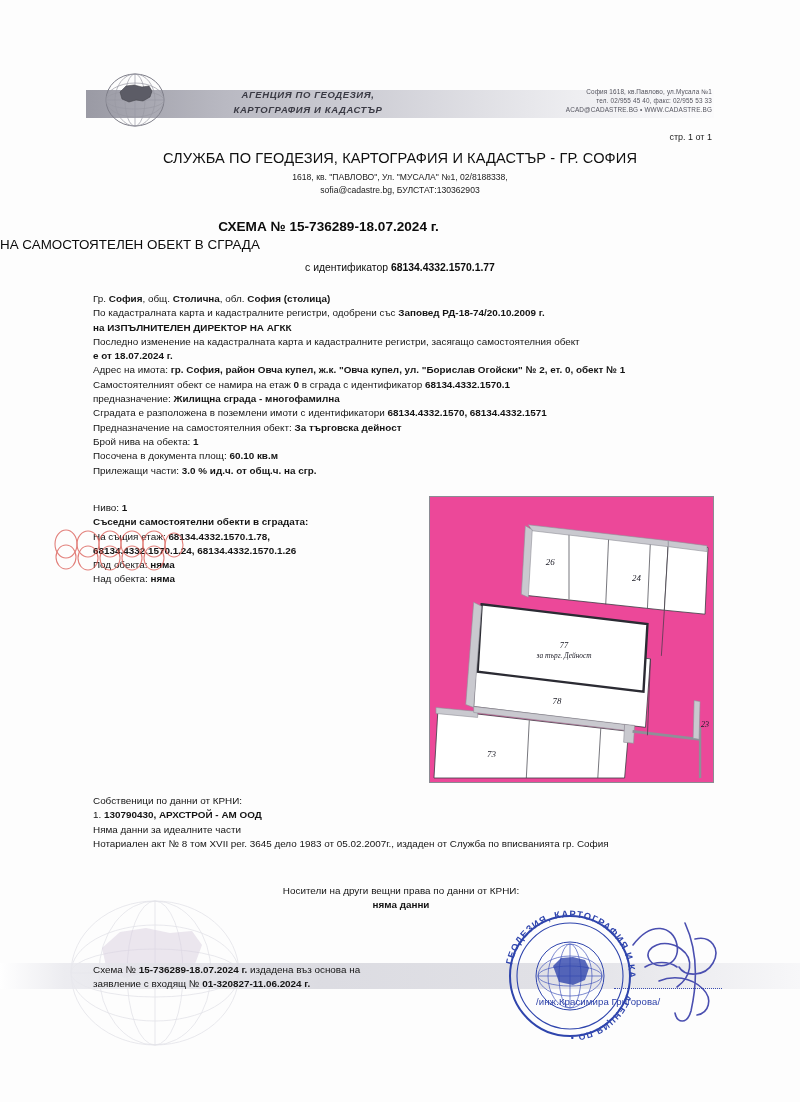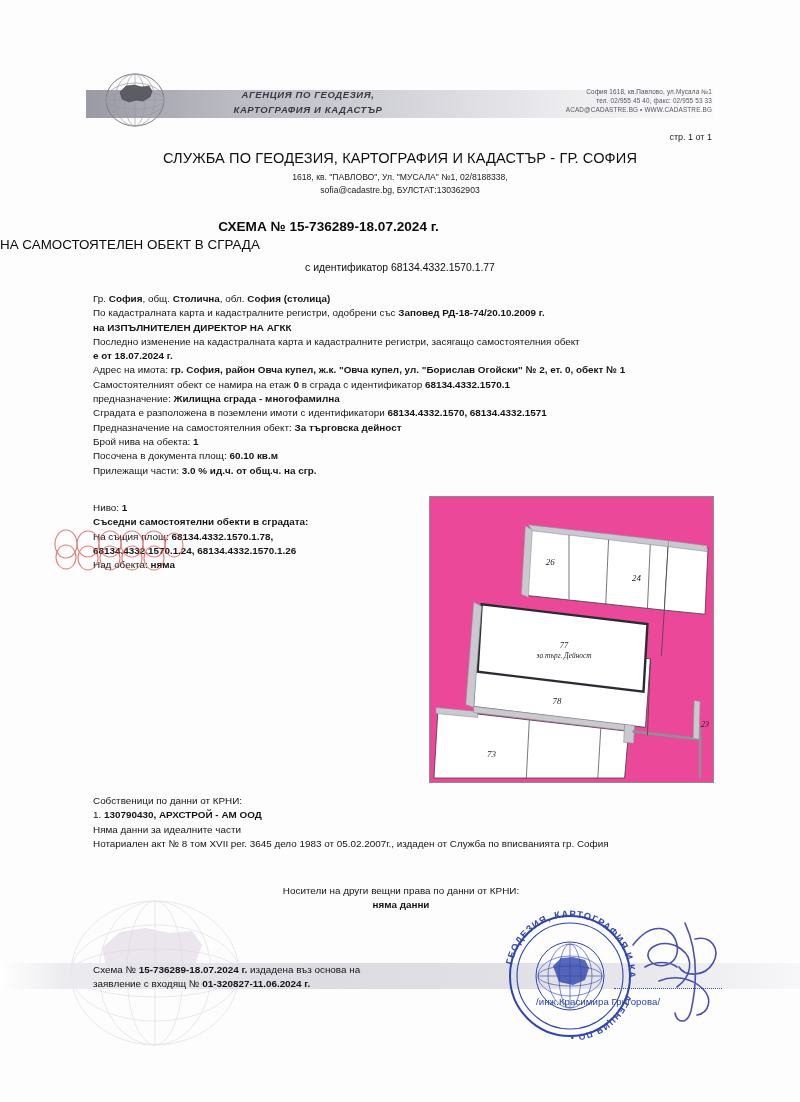--- a/index.html
+++ b/index.html
@@ -123,21 +123,21 @@
   }
   .schema-ident {
     position: absolute;
     left: 0;
     top: 262px;
     width: 800px;
     text-align: center;
     font-size: 10.4px;
     color: #0c0c0c;
   }
-  .schema-ident b { font-weight: normal; }
+  .schema-ident b { font-weight: bold; }
 
   
   .body-block {
     position: absolute;
     left: 93px;
     top: 292px;
     width: 612px;
     font-size: 9.9px;
     line-height: 14.3px;
     color: #141414;
@@ -371,24 +371,27 @@
   </div>
 
   <div class="level-block">
     <div class="ln">
       <span>Ниво: </span><b>1</b>
     </div>
     <div class="ln">
       <b>Съседни самостоятелни обекти в сградата:</b>
     </div>
     <div class="ln">
-      <span>На същия площ: </span><b>68134.4332.1570.1.78,</b>
+      <span>На същия етаж: </span><b>68134.4332.1570.1.78,</b>
     </div>
     <div class="ln">
       <b>68134.4332.1570.1.24, 68134.4332.1570.1.26</b>
+    </div>
+    <div class="ln">
+      <span>Под обекта: </span><b>няма</b>
     </div>
     <div class="ln">
       <span>Над обекта: </span><b>няма</b>
     </div>
   </div>
 
   <div class="red-mark">
     <svg viewBox="0 0 130 46" width="130" height="46">
       <g fill="none" stroke="#d9564f" stroke-width="1.1">
         <ellipse cx="12" cy="17" rx="11" ry="14"></ellipse>

